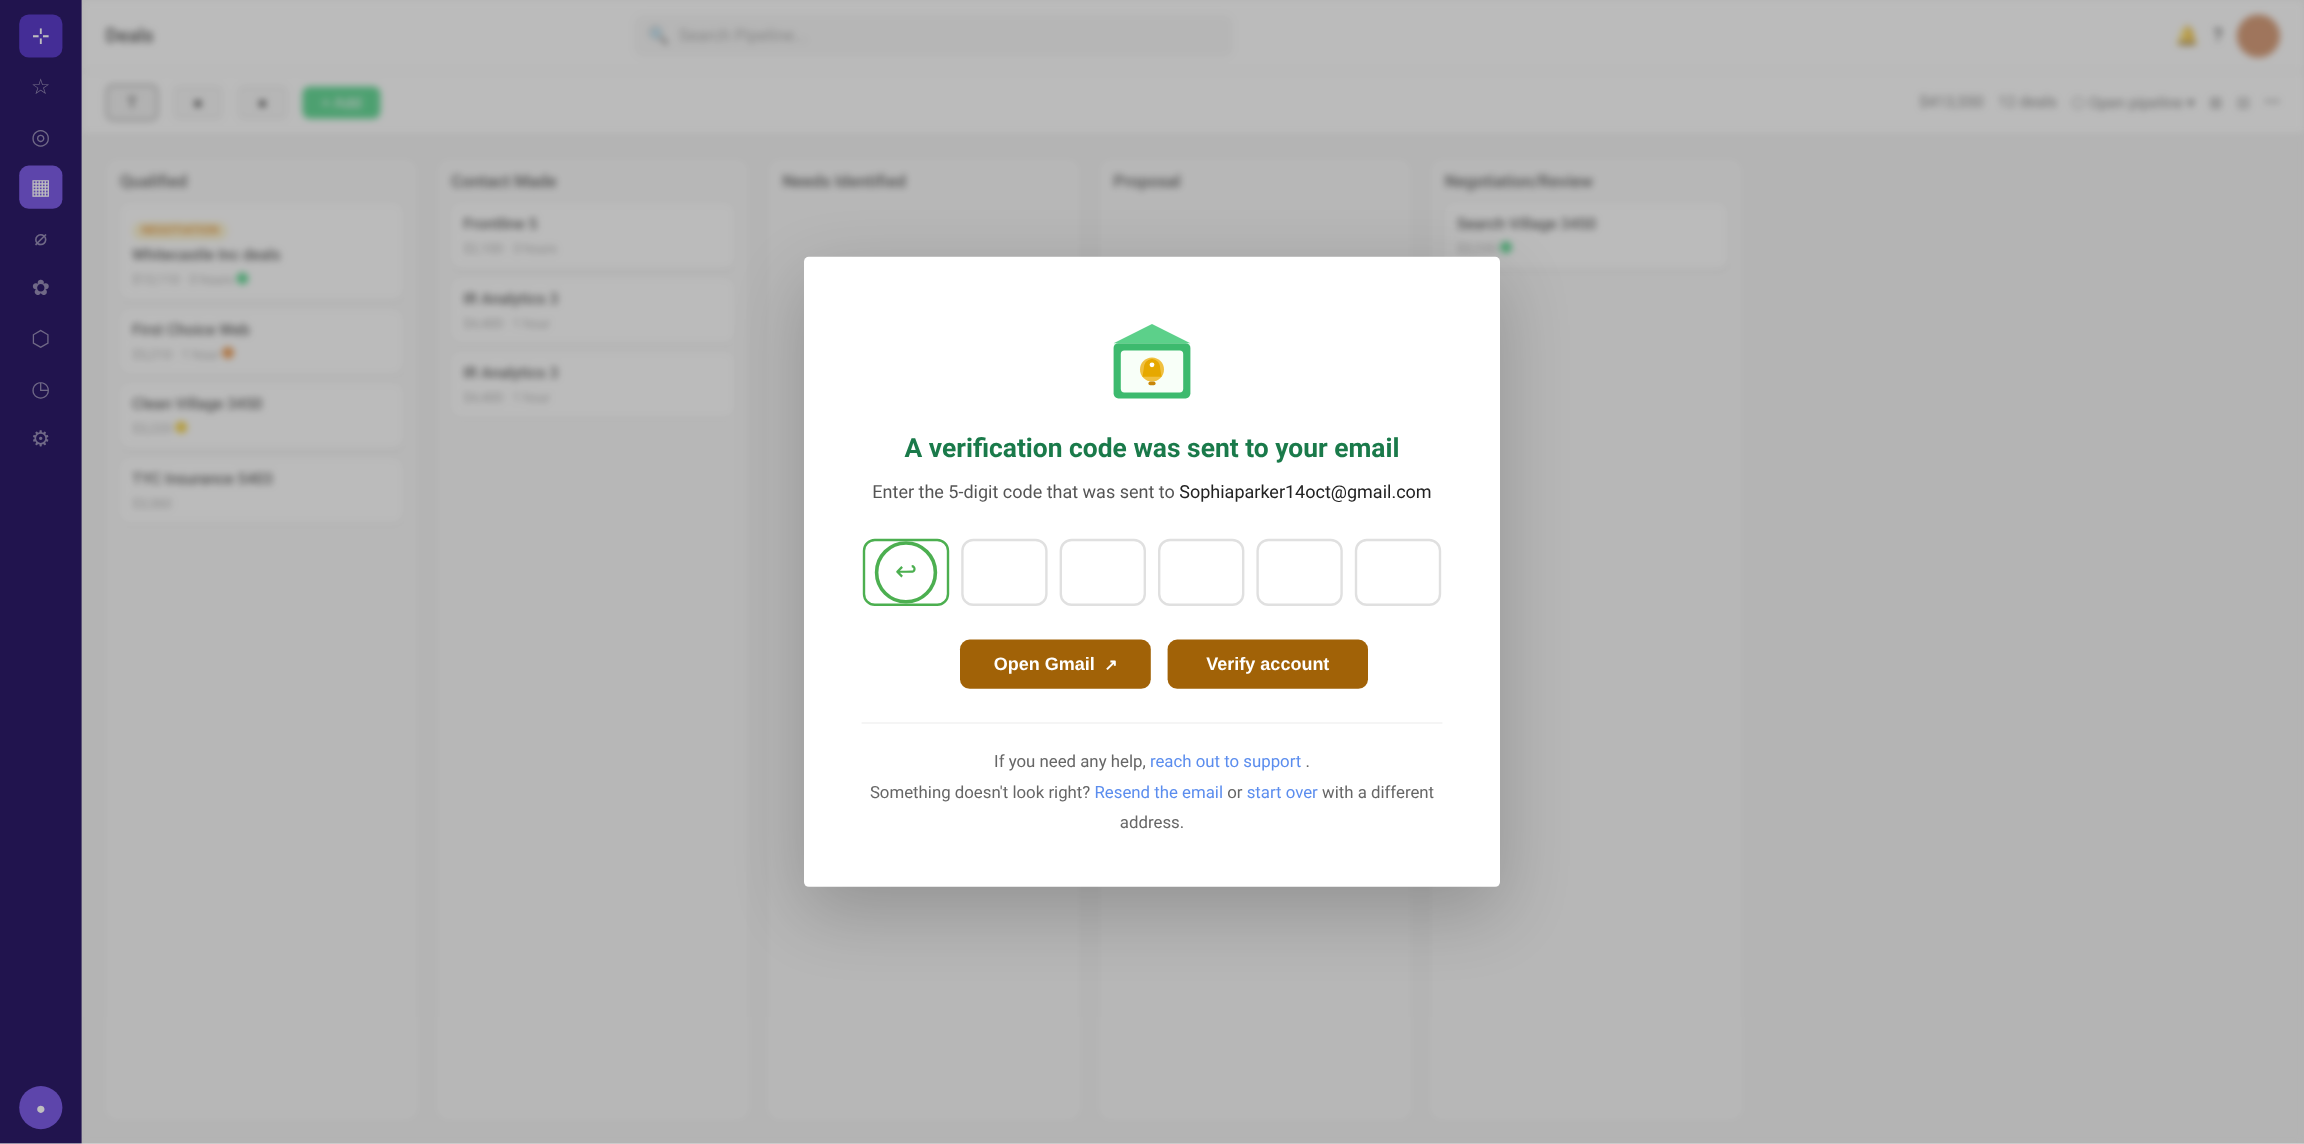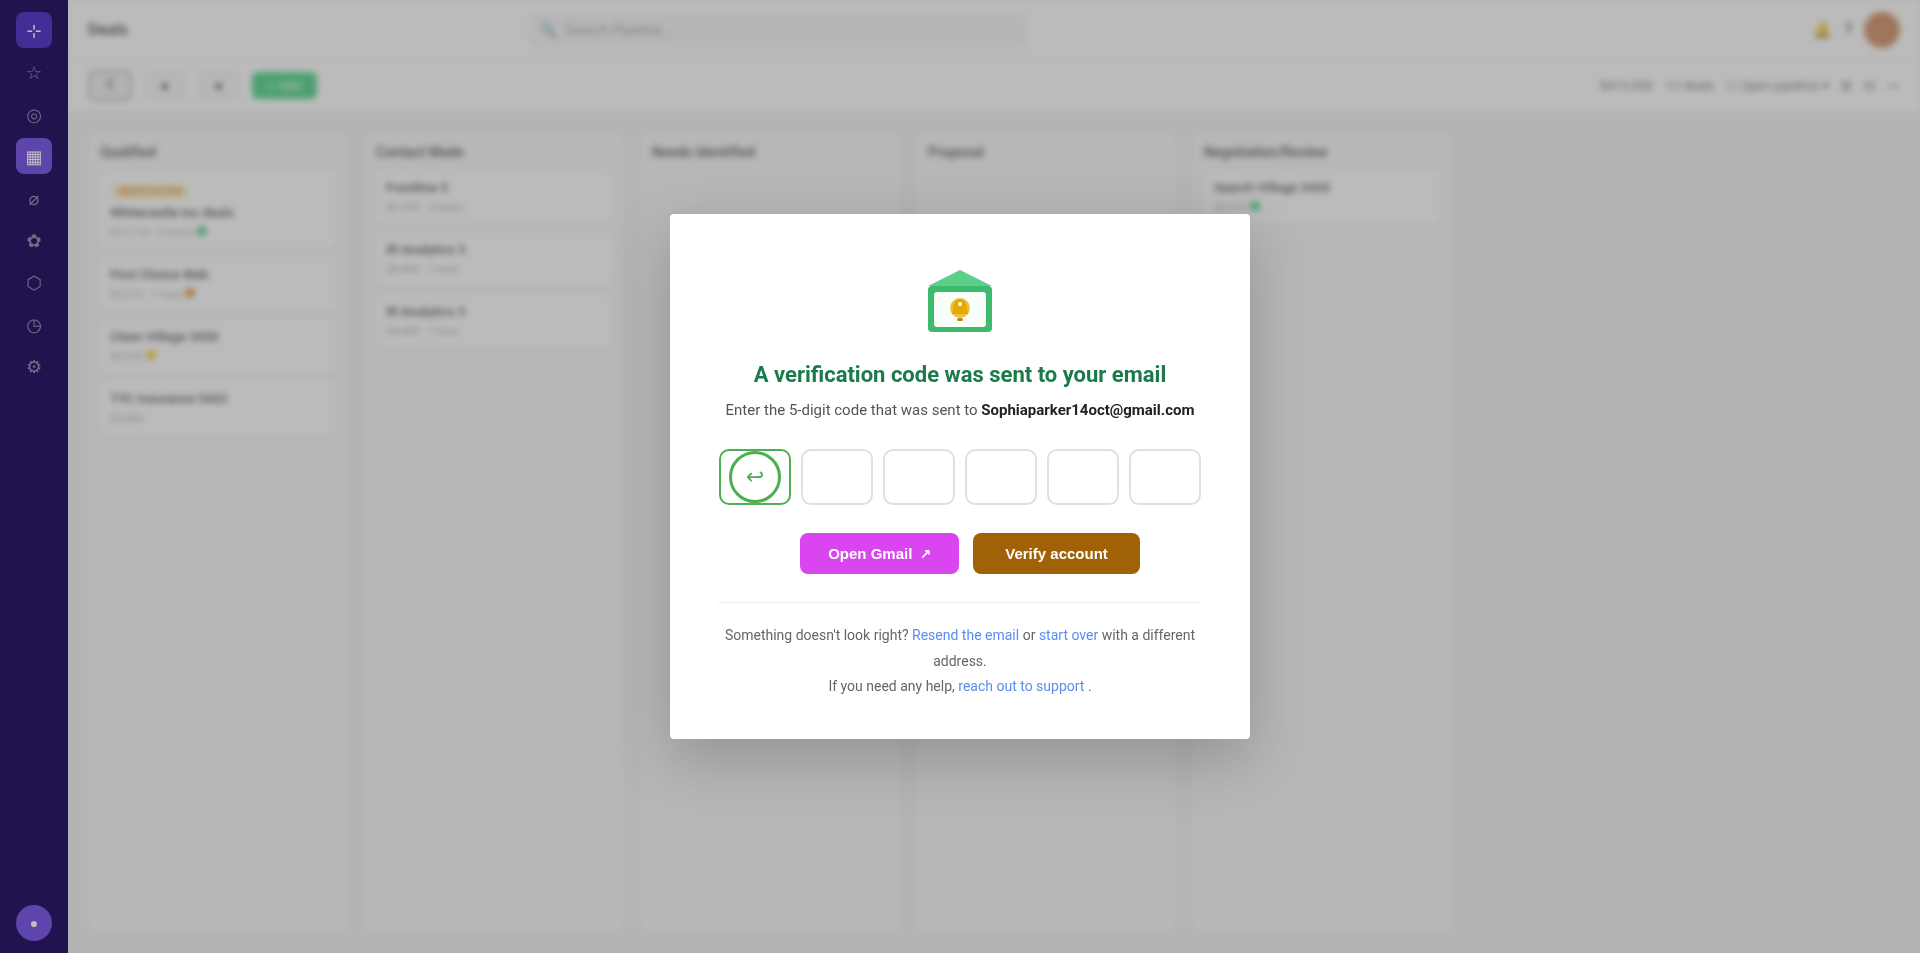--- a/index.html
+++ b/index.html
@@ -232,21 +232,21 @@
     }
     .modal-subtitle {
       font-size: 15px;
       color: #555;
       text-align: center;
       margin-bottom: 28px;
       line-height: 1.5;
     }
     .modal-subtitle strong {
       color: #222;
-      font-weight: 700;
+      font-weight: 400;
       text-align: center;
     }
     .code-inputs {
       display: flex;
       gap: 10px;
       margin-bottom: 28px;
     }
     .code-box {
       width: 72px; height: 56px;
       border: 2px solid #e0e0e0;
@@ -264,21 +264,21 @@
     .code-input-wrapper {
       position: relative;
     }
     .modal-buttons {
       display: flex;
       gap: 14px;
       margin-bottom: 28px;
     }
     .btn-open-gmail {
       padding: 12px 28px;
-      background: #d946ef;
+      background: #a16207;
       color: #fff;
       border: none;
       border-radius: 8px;
       font-size: 15px;
       font-weight: 600;
       cursor: pointer;
       display: flex;
       align-items: center;
       gap: 8px;
       margin-left: 20px;
@@ -460,26 +460,26 @@
       </button>
       <button class="btn-verify">
         <span>Verify account</span>
       </button>
     </div>
 
     <div class="modal-divider"></div>
 
     <div class="modal-footer">
       <div>
+        <span>If you need any help, </span>
+        <a href="#">reach out to support</a>
+        <span>.</span>
+      </div>
+      <div>
         <span>Something doesn't look right?</span>
         <a href="#">Resend the email</a>
         <span> or </span>
         <a href="#">start over</a>
         <span> with a different address.</span>
       </div>
-      <div>
-        <span>If you need any help, </span>
-        <a href="#">reach out to support</a>
-        <span>.</span>
-      </div>
     </div>
   </div>
 </div>
 
 </body></html>

